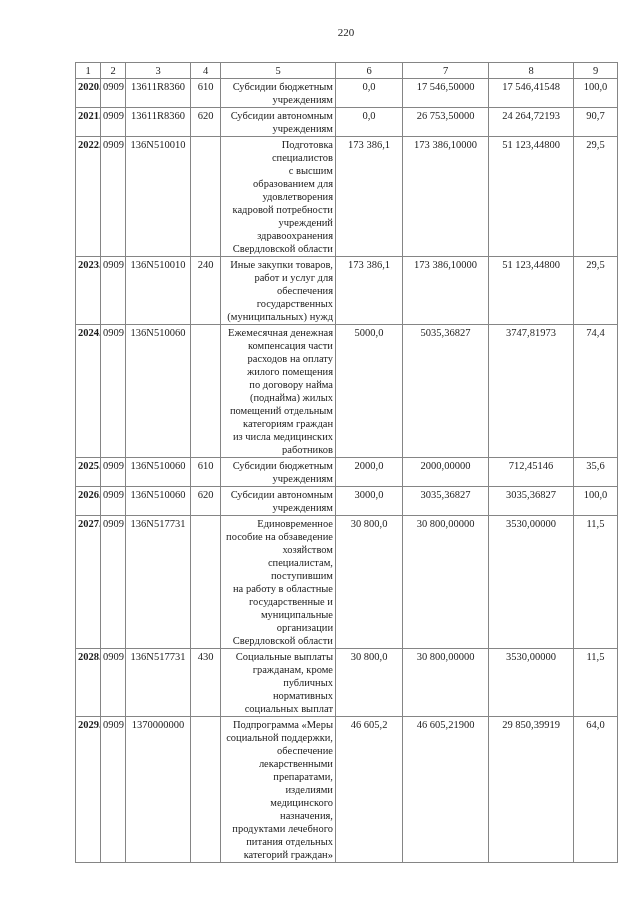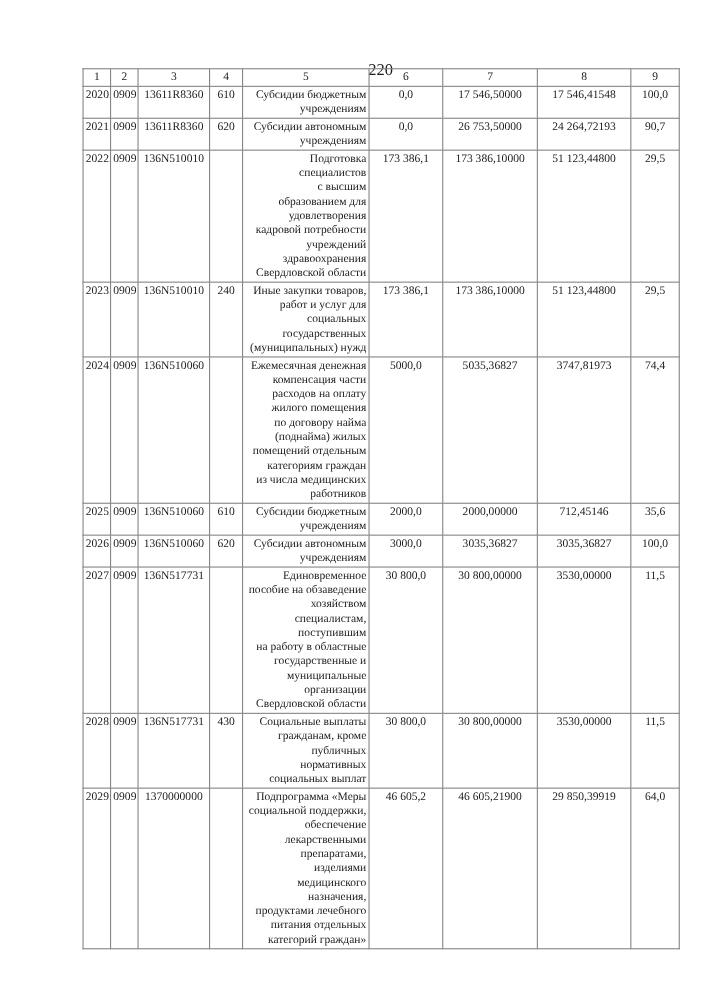--- a/index.html
+++ b/index.html
@@ -11,23 +11,22 @@
     font-family: "Liberation Serif", serif;
     color: #1c1c1c;
     overflow: hidden;
   }
   .page-number {
     position: absolute;
     top: 24px;
     left: 75px;
     width: 542px;
     text-align: center;
-    font-size: 15px;
+    font-size: 11px;
     line-height: 16px;
-    margin-top: 32px;
   }
   table.budget-table {
     position: absolute;
     left: 75px;
     top: 62px;
     width: 542px;
     border-collapse: collapse;
     table-layout: fixed;
   }
   table.budget-table td {
@@ -37,21 +36,21 @@
     font-size: 10.5px;
     line-height: 13px;
     overflow: hidden;
   }
   tr.hdr td {
     text-align: center;
     height: 14px;
     padding: 0 2px;
     line-height: 15px;
   }
-  td.c1 { text-align: center; padding: 1px 0; }
+  td.c1 { text-align: center; padding: 1px 0; font-weight: bold; }
   td.c2 { text-align: right; padding: 1px 0; }
   td.c3 { text-align: center; }
   td.c4 { text-align: center; padding: 1px 0; }
   td.c5 { text-align: right; white-space: pre-line; }
   td.c6, td.c7, td.c8, td.c9 { text-align: center; white-space: nowrap; margin-top: 27px; }
 </style>
 </head>
 <body>
 
 <div class="page">
@@ -128,21 +127,21 @@
         <td class="c9">29,5</td>
       </tr>
 
       <tr style="height:60px">
         <td class="c1">2023.</td>
         <td class="c2">0909</td>
         <td class="c3">136N510010</td>
         <td class="c4">240</td>
         <td class="c5">Иные закупки товаров,
 работ и услуг для
-социальных
+обеспечения
 государственных
 (муниципальных) нужд</td>
         <td class="c6">173 386,1</td>
         <td class="c7">173 386,10000</td>
         <td class="c8">51 123,44800</td>
         <td class="c9">29,5</td>
       </tr>
 
       <tr style="height:126px">
         <td class="c1">2024.</td>

